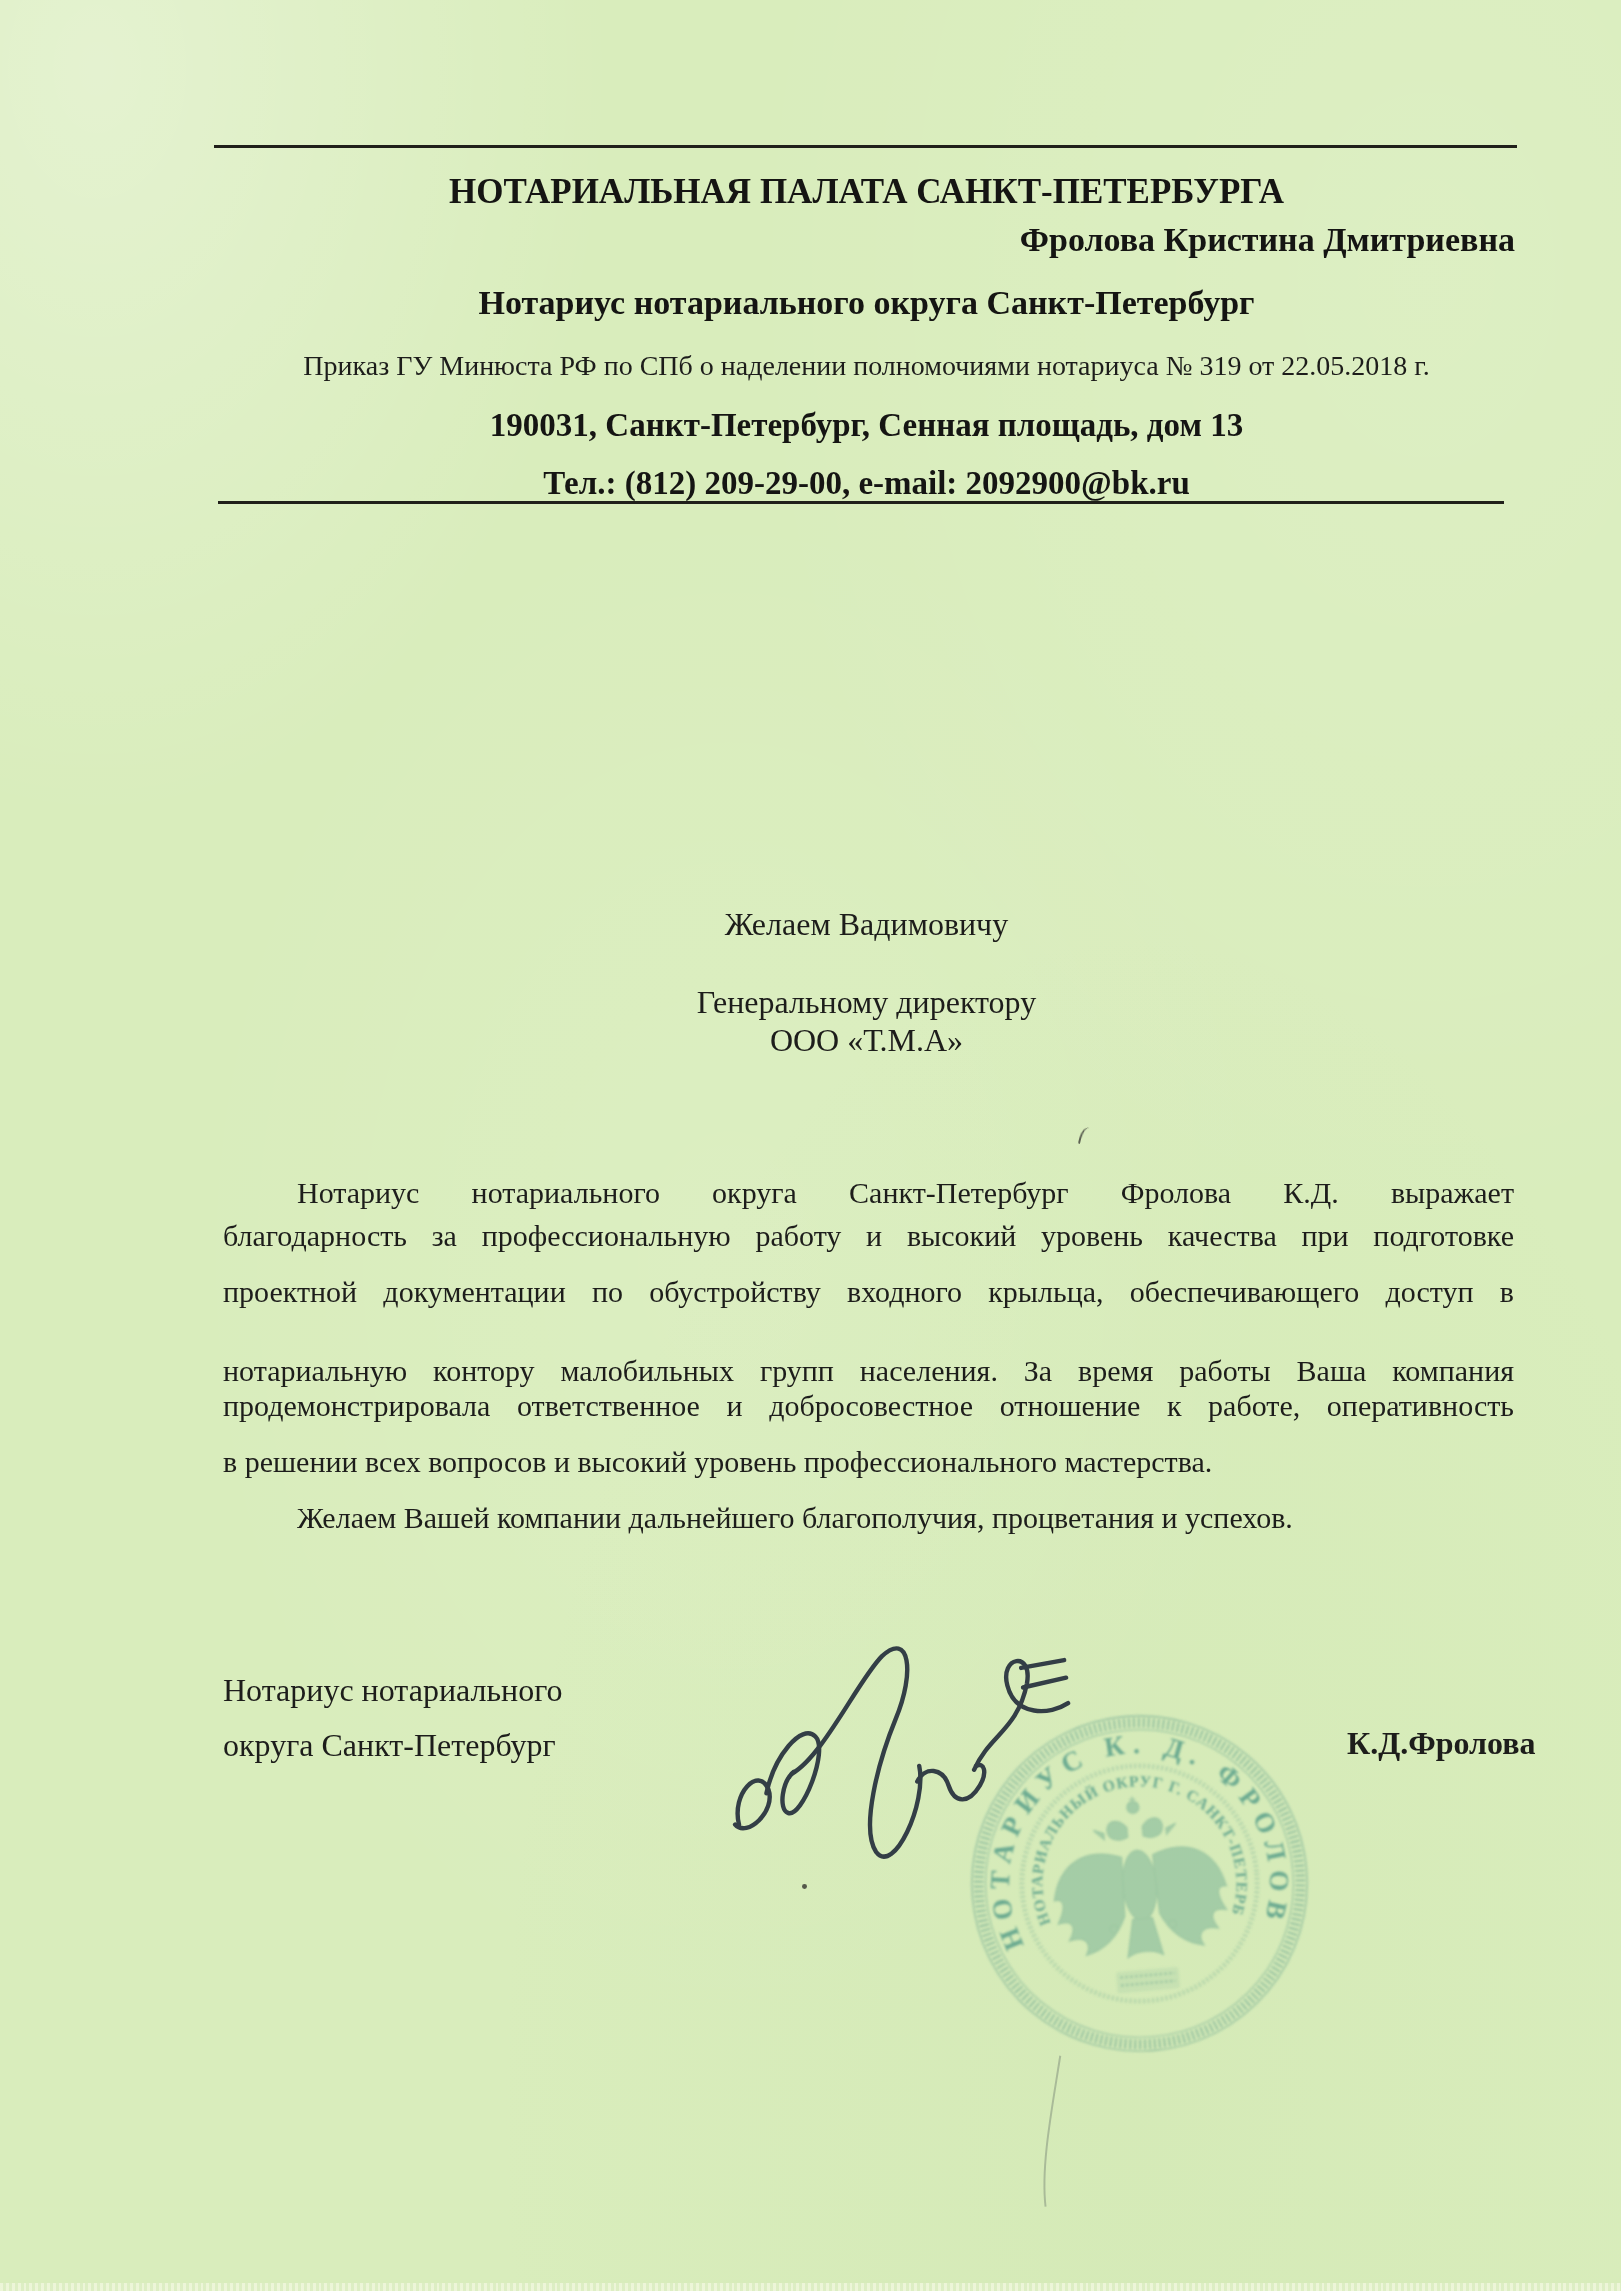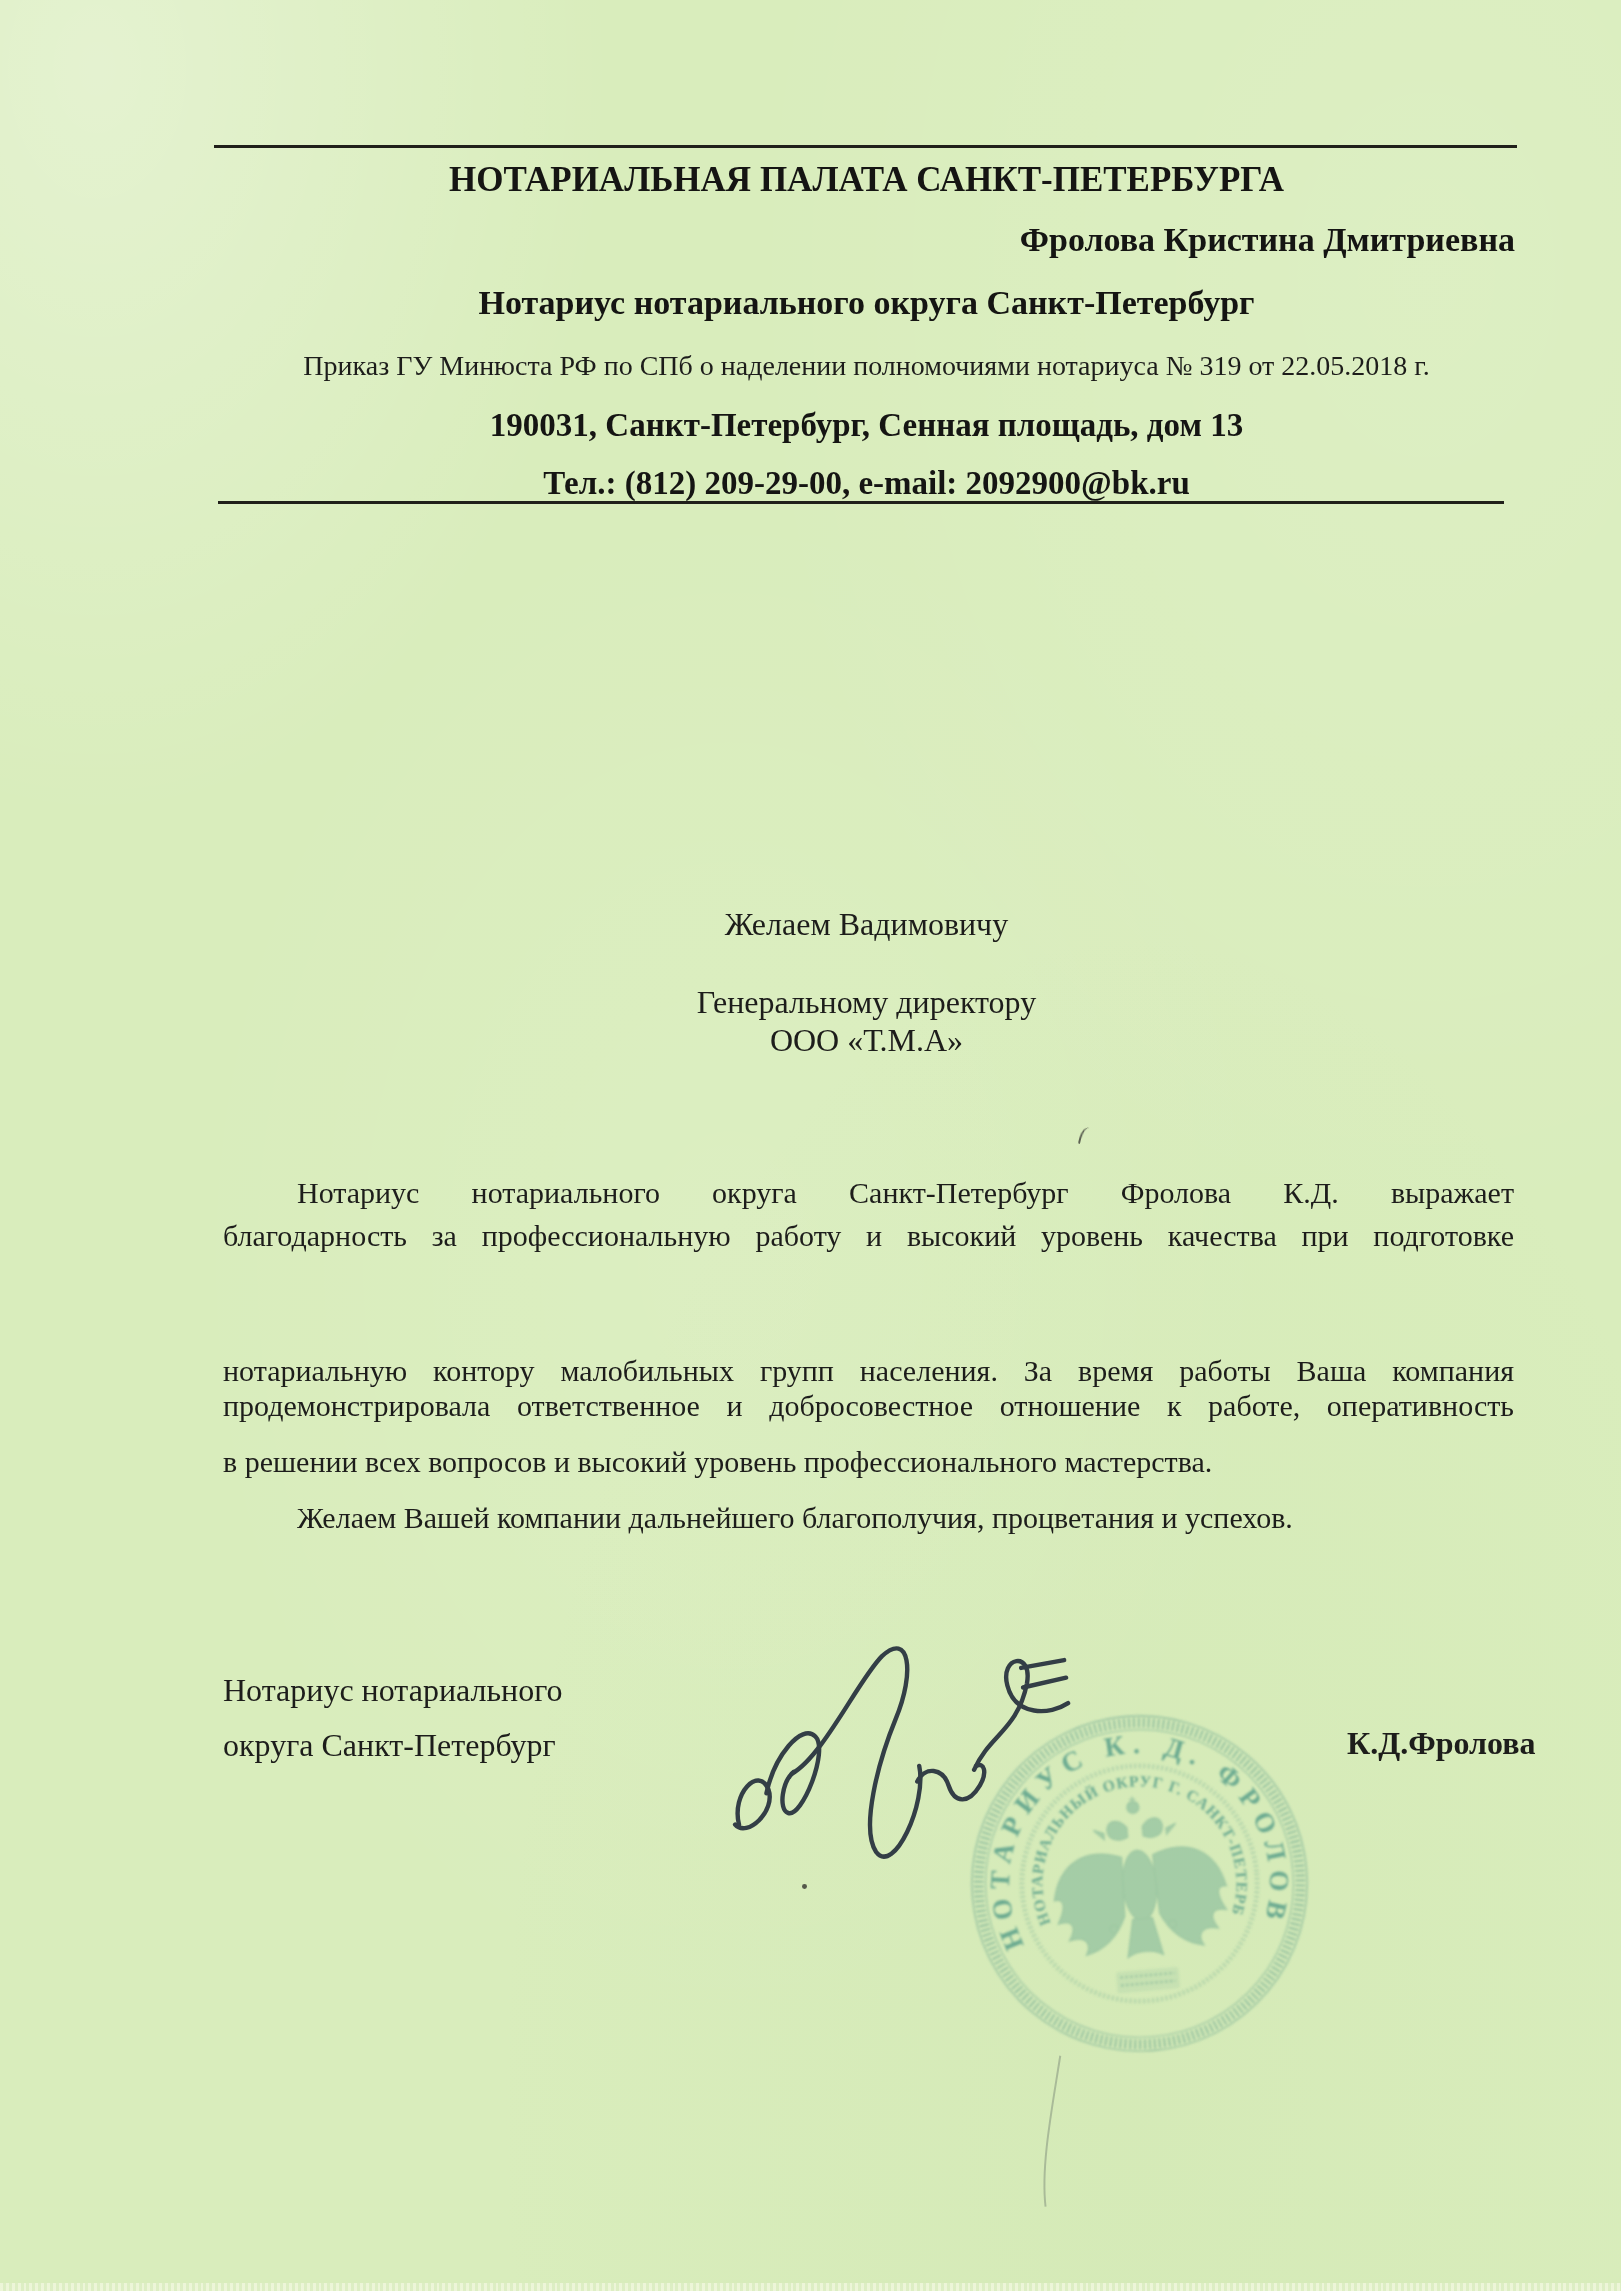--- a/index.html
+++ b/index.html
@@ -52,36 +52,37 @@
   .stamp-text{font-family:"Liberation Serif","DejaVu Serif",serif;font-weight:bold;}
 </style>
 </head>
 <body>
 
 <div class="page">
 
   <div class="abs rule" style="left:214px;top:145px;width:1303px;"></div>
   <div class="abs rule" style="left:218px;top:501px;width:1286px;"></div>
 
-  <div class="abs center ink b" style="top:160px;font-size:35px;">НОТАРИАЛЬНАЯ ПАЛАТА САНКТ-ПЕТЕРБУРГА</div>
+  <div class="abs center ink b" style="top:172px;font-size:35px;">НОТАРИАЛЬНАЯ ПАЛАТА САНКТ-ПЕТЕРБУРГА</div>
   <div class="abs center ink b" style="top:221px;font-size:34px;text-align:right;">Фролова Кристина Дмитриевна</div>
   <div class="abs center ink b" style="top:284px;font-size:34px;">Нотариус нотариального округа Санкт-Петербург</div>
   <div class="abs center ink" style="top:350px;font-size:28px;">Приказ ГУ Минюста РФ по СПб о наделении полномочиями нотариуса № 319 от 22.05.2018 г.</div>
   <div class="abs center ink b" style="top:407px;font-size:33px;">190031, Санкт-Петербург, Сенная площадь, дом 13</div>
   <div class="abs center ink b" style="top:465px;font-size:33px;">Тел.: (812) 209-29-00,  e-mail: 2092900@bk.ru</div>
 
 
   <div class="abs center ink" style="top:906px;font-size:32px;">Желаем Вадимовичу</div>
   <div class="abs center ink" style="top:984px;font-size:32px;">Генеральному директору</div>
   <div class="abs center ink" style="top:1022px;font-size:32px;">ООО «Т.М.А»</div>
 
   <div class="abs speck"></div>
 
   <div class="abs ink bodyline just indent" style="top:1161px;margin-top:13px;">Нотариус нотариального округа Санкт-Петербург Фролова К.Д. выражает</div>
   <div class="abs ink bodyline just" style="top:1217px;">благодарность за профессиональную работу и высокий уровень качества при подготовке</div>
+  <div class="abs ink bodyline just" style="top:1273px;">проектной документации по обустройству входного крыльца, обеспечивающего доступ в</div>
   <div class="abs ink bodyline just" style="top:1332px;margin-top:20px;">нотариальную контору малобильных групп населения. За время работы Ваша компания</div>
   <div class="abs ink bodyline just" style="top:1387px;">продемонстрировала ответственное и добросовестное отношение к работе, оперативность</div>
   <div class="abs ink bodyline" style="top:1443px;">в решении всех вопросов и высокий уровень профессионального мастерства.</div>
   <div class="abs ink bodyline indent" style="top:1499px;">Желаем Вашей компании дальнейшего благополучия, процветания и успехов.</div>
 
   <div class="abs ink sig-label" style="top:1671px;">Нотариус нотариального</div>
   <div class="abs ink sig-label" style="top:1726px;">округа Санкт-Петербург</div>
   <div class="abs ink" style="left:1347px;top:1724px;font-size:32px;line-height:1.2;font-weight:bold;">К.Д.Фролова</div>
 
   <div class="abs sig-wrap" style="left:676px;top:1617px;width:412px;height:617px;">

